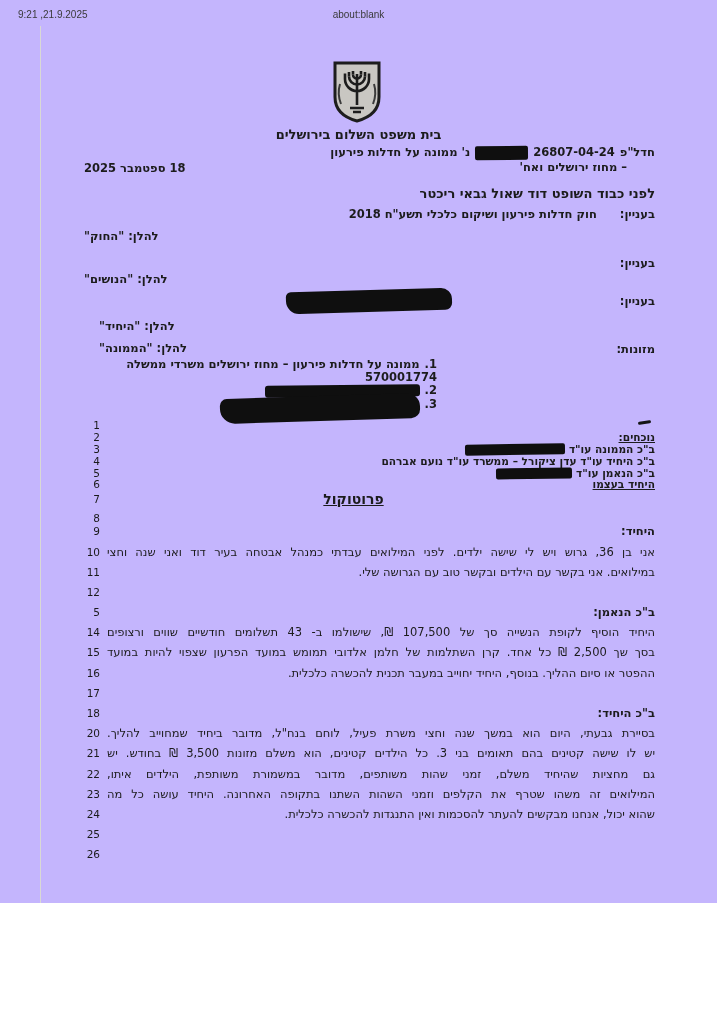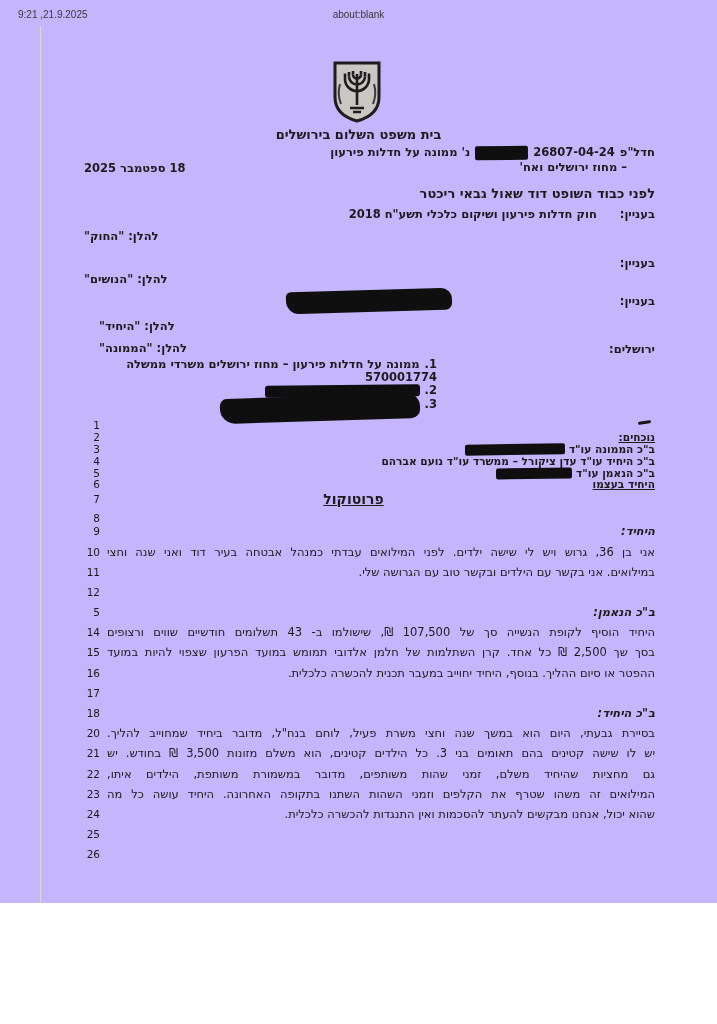--- a/index.html
+++ b/index.html
@@ -56,21 +56,21 @@
   .pl-row{display:flex;height:20.2px;line-height:20.2px;font-size:11.5px;}
   .pl-num{width:16px;flex:none;text-align:right;font-size:10.5px;color:#1a1a1a;}
   .pl-content{flex:1;margin-left:7px;direction:rtl;}
   .k-blank-sm,.k-attend,.k-attend-head{height:11.9px;line-height:11.9px;}
   .k-attend .pl-content,.k-attend-head .pl-content{font-size:10.6px;font-weight:bold;}
   .k-attend-head .pl-content{text-decoration:underline;}
   .k-title{height:17px;line-height:17px;}
   .k-title .pl-content{font-size:14px;font-weight:bold;text-decoration:underline;
                        text-align:center;margin-right:55px;}
   .k-blank-sm2{height:13px;}
-  .k-head .pl-content{font-weight:bold;font-style:italic;}
+  .k-head .pl-content{font-weight:bold;}
   .k-just .pl-content{text-align:justify;text-align-last:justify;}
   .inline-redact{height:11px;vertical-align:-2px;transform:rotate(-.8deg);}
 
   .page-num{position:absolute;top:901px;left:84px;right:92px;text-align:center;font-size:11.5px;}
 </style>
 </head>
 <body>
 
 <div class="page">
 
@@ -123,21 +123,21 @@
     </div>
     <div class="m-alias a2">להלן: "הנושים"</div>
 
     <div class="m-row r3">
       <span>בעניין:</span>
       <span class="redact m3-box"></span>
     </div>
     <div class="m-alias a3">להלן: "היחיד"</div>
 
     <div class="m-row r4">
-      <span>ירושלים:</span>
+      <span>מזונות:</span>
       <span class="m-alias a4">להלן: "הממונה"</span>
     </div>
 
     <div class="resp-list">
       <div class="resp-item i1">
         <span>1.</span>
         <span>ממונה על חדלות פירעון – מחוז ירושלים משרדי ממשלה</span>
       </div>
       <div class="resp-sub">570001774</div>
       <div class="resp-item">

